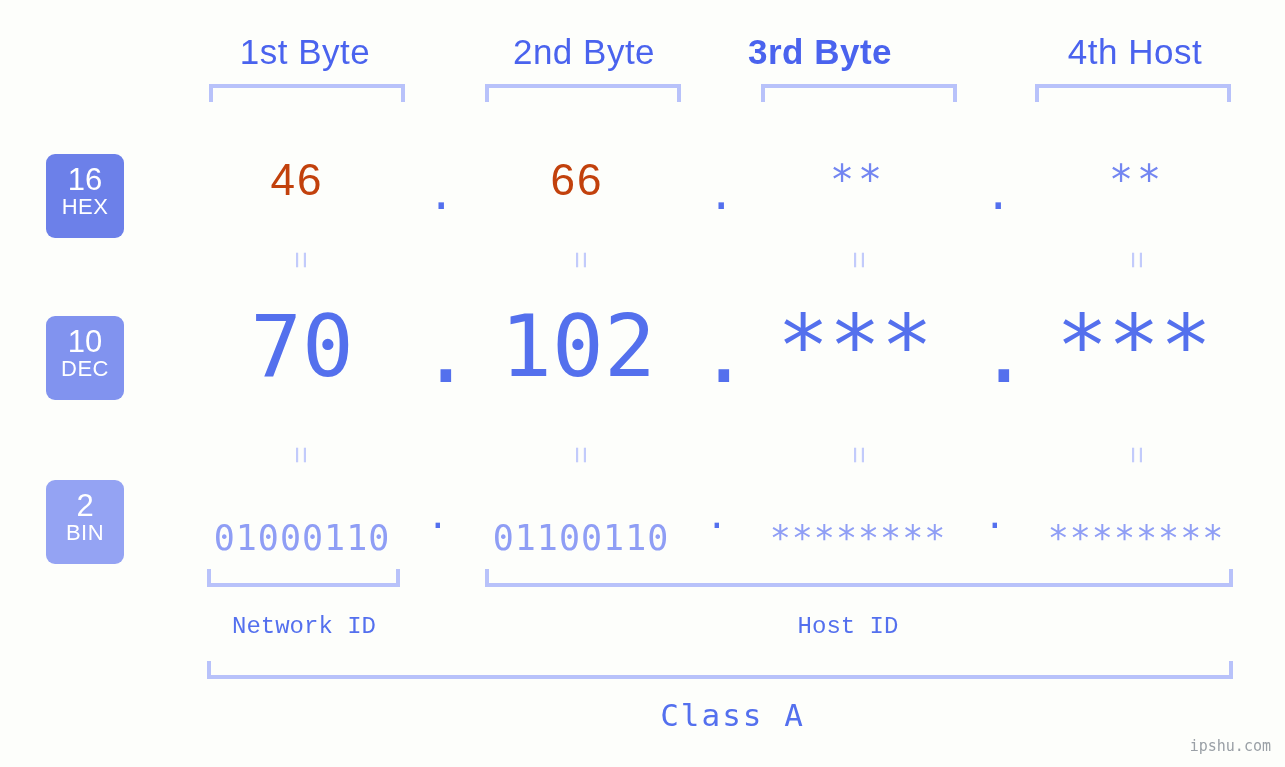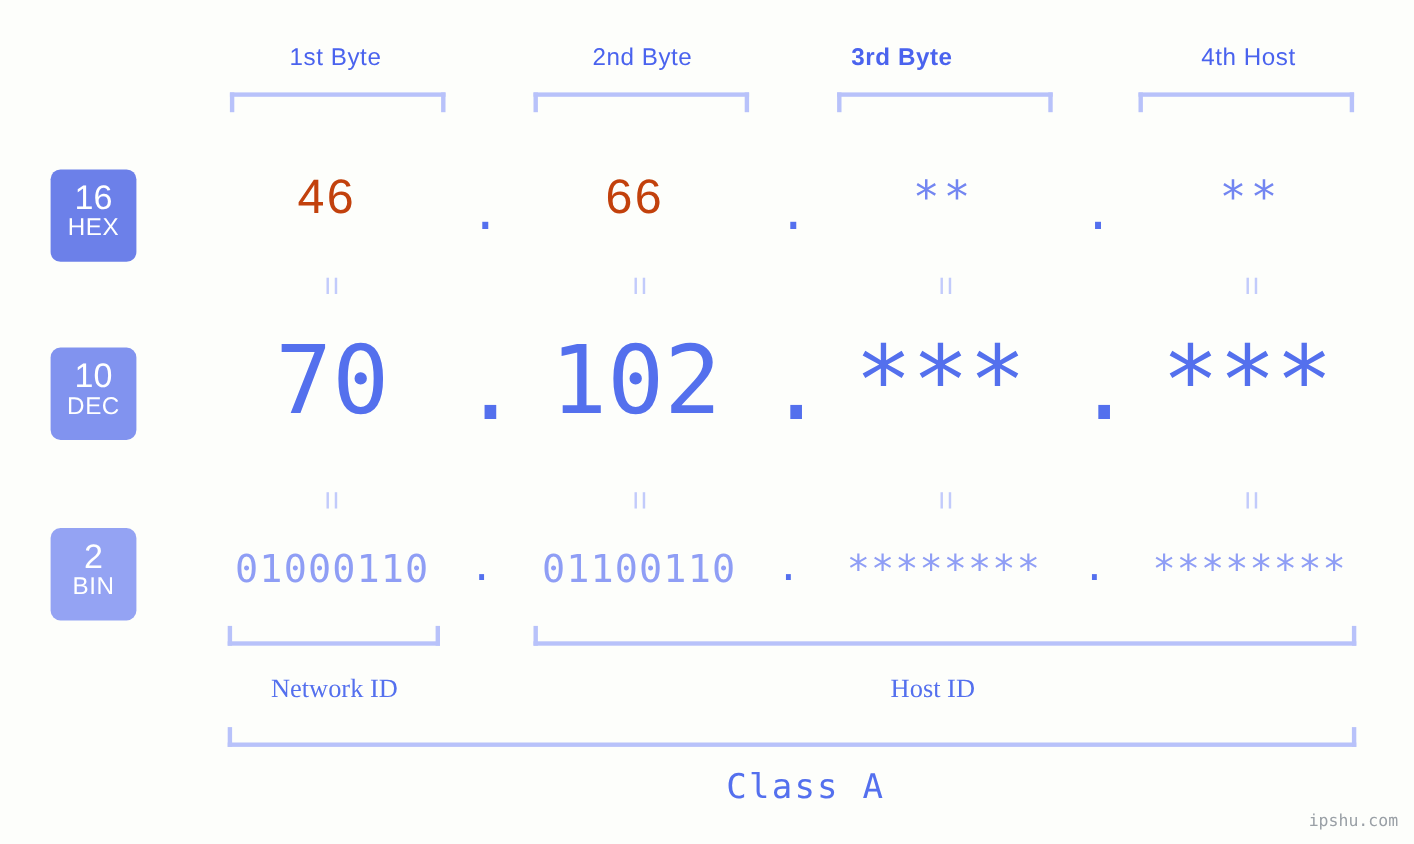--- a/index.html
+++ b/index.html
@@ -24,21 +24,21 @@
   
   .abs { position: absolute; }
 
   
   .byte-header {
     position: absolute;
     top: 32px;
     height: 40px;
     line-height: 40px;
     text-align: center;
-    font-size: 22px;
+    font-size: 35px;
     color: #4a63ee;
     letter-spacing: 0.5px;
     white-space: nowrap;
   }
 
   
   .bracket-top {
     position: absolute;
     top: 84px;
     height: 18px;
@@ -133,21 +133,21 @@
     width: 26px;
     height: 70px;
     line-height: 44px;
     font-size: 86px;
     color: #5470ed;
     font-family: "DejaVu Sans Mono", monospace;
   }
 
   
   .row-bin .val {
-    top: 492px;
+    top: 512px;
     height: 52px;
     line-height: 52px;
     font-size: 35px;
     color: #8f9ef5;
     font-family: "DejaVu Sans Mono", monospace;
     letter-spacing: 1px;
   }
   .row-bin .val.stars { color: #8f9ef5; letter-spacing: 1px; }
   .row-bin .sep {
     top: 500px;
@@ -171,21 +171,21 @@
     transform: rotate(90deg);
     letter-spacing: 0px;
   }
   .eq-hexdec { top: 245px; }
   .eq-decbin { top: 440px; }
 
   
   .section-label {
     position: absolute;
     text-align: center;
-    font-family: Liberation Serif, serif;
+    font-family: Liberation Mono, monospace;
     font-size: 24px;
     line-height: 30px;
     color: #5470ee;
     white-space: nowrap;
   }
 
   .class-label {
     position: absolute;
     text-align: center;
     font-family: "DejaVu Sans Mono", monospace;

